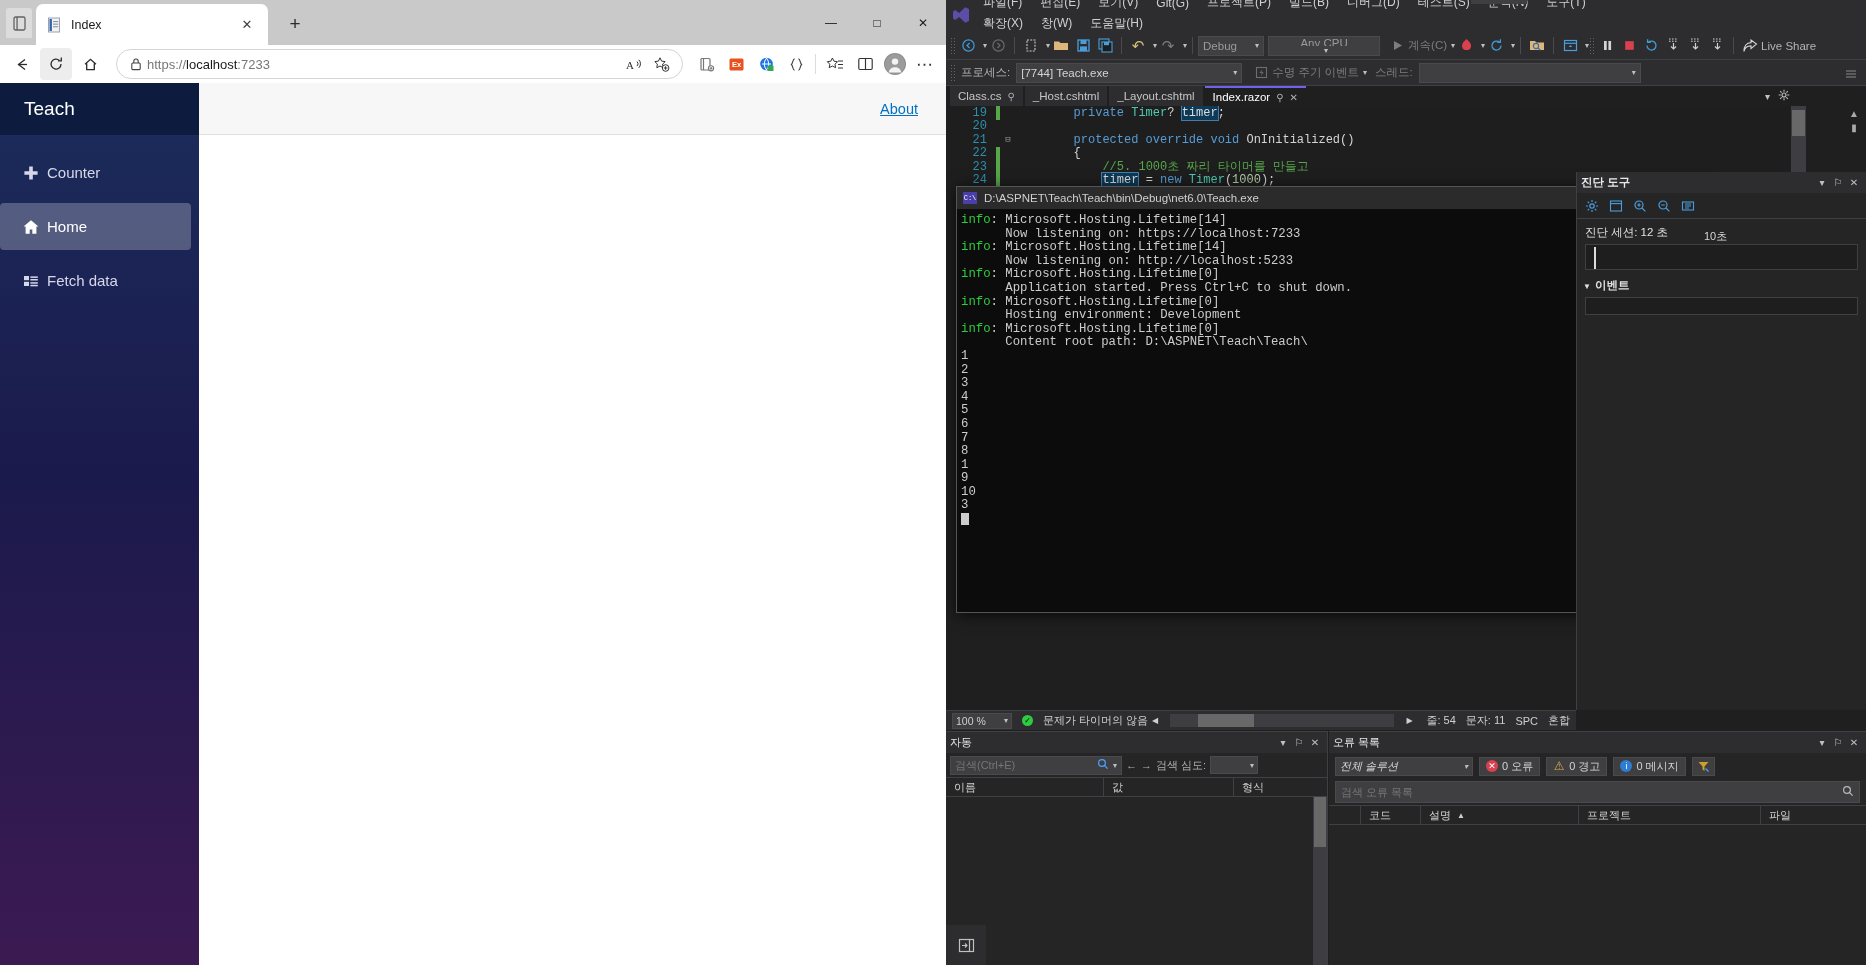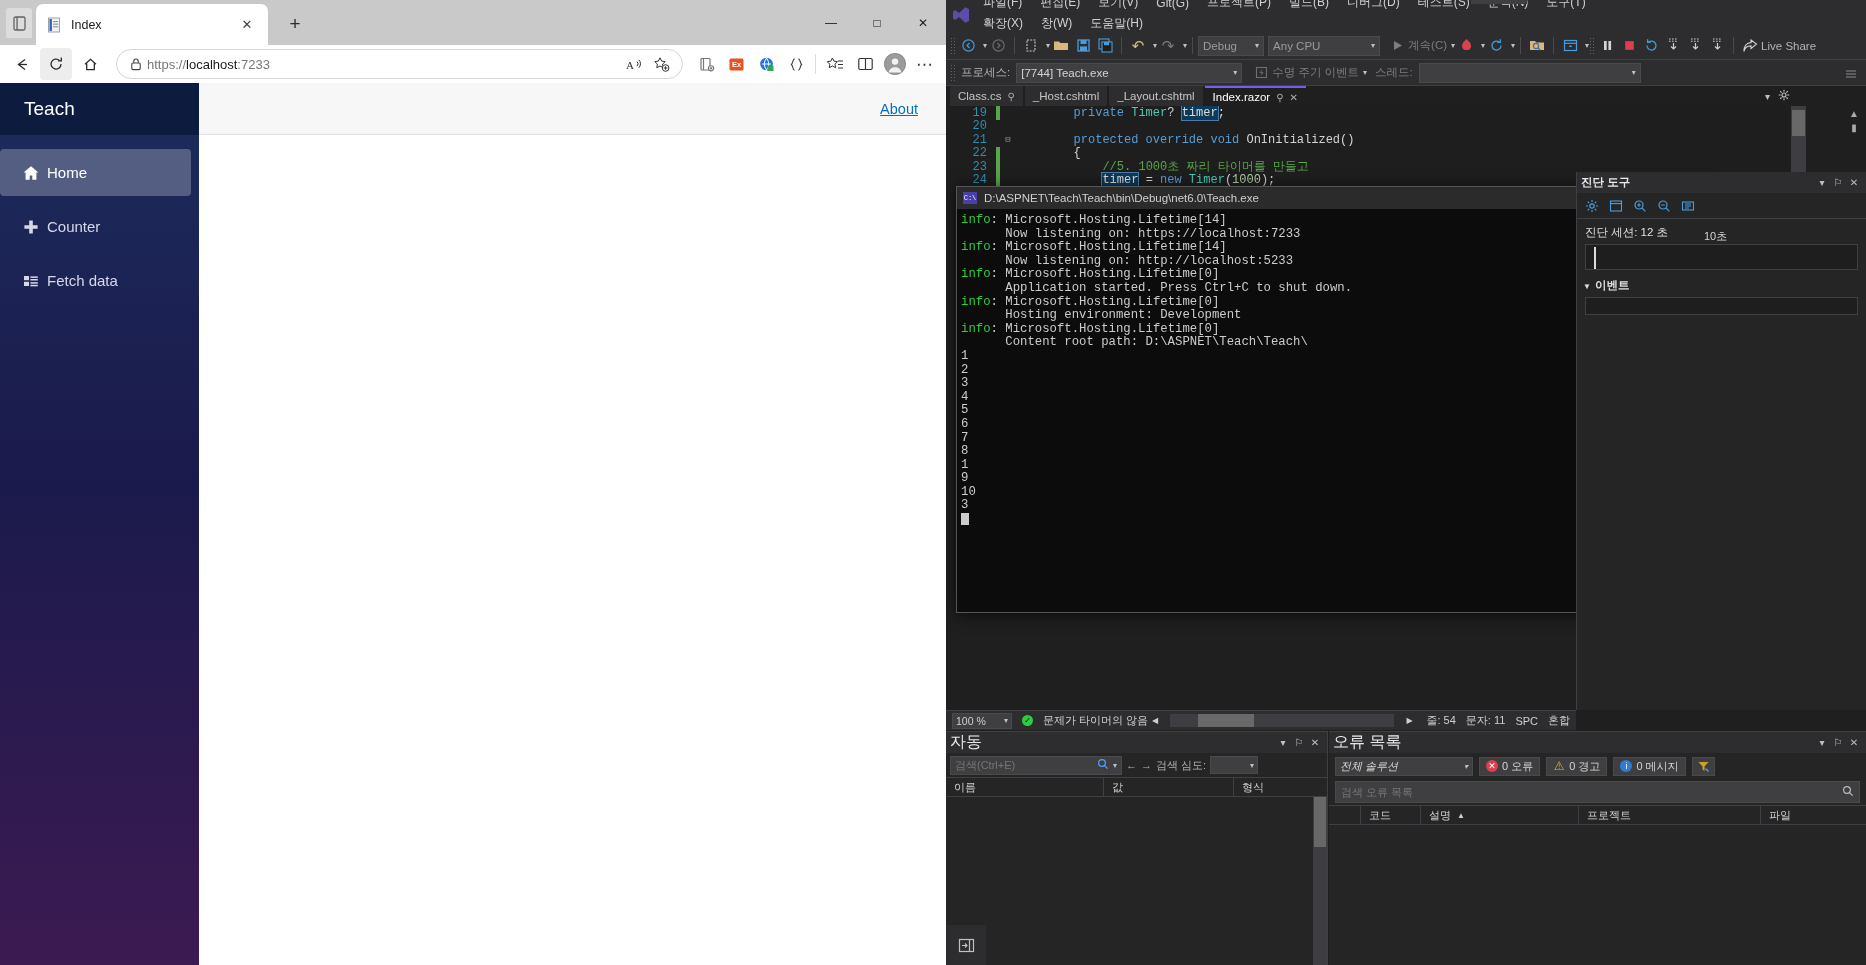--- a/index.html
+++ b/index.html
@@ -164,21 +164,21 @@
   .st-ok { width:11px;height:11px;border-radius:50%;background:#2ecc40;color:#000;font-size:8px;
      display:flex;align-items:center;justify-content:center;margin-left:10px;}
   .st-sb { flex:1; height:13px; background:#3e3e42; margin:0 8px; position:relative; min-width:40px;}
   .st-sb .th { position:absolute; left:28px; top:0; width:56px; height:13px; background:#686868; }
   .st-arrow { width:14px; text-align:center; color:#cfcfcf; font-size:8px; }
 
   
   .autos { position:absolute; left:0; top:645px; width:382px; bottom:0; background:#252526;
      border-right:1px solid #3f3f46; border-top:1px solid #3f3f46; }
   .pn-head { height:21px; display:flex; align-items:center; padding:0 4px; background:#2d2d30; }
-  .pn-head .t { font-size:16px; color:#e8e8e8; flex:1; }
+  .pn-head .t { font-size:11px; color:#e8e8e8; flex:1; }
   .pn-head .b { width:16px; text-align:center; color:#c0c0c0; font-size:10px; }
   .autos-tb { height:24px; display:flex; align-items:center; gap:4px; padding:0 4px; }
   .srch { width:172px; height:19px; background:#3f3f41; border:1px solid #4a4a4d; display:flex;
      align-items:center; padding:0 4px; }
   .srch input { background:transparent; border:0; outline:0; color:#b8b8b8; font-size:11px;
      width:100%; font-family:"Liberation Sans",sans-serif; }
   .srch .mg { color:#4aa3ff; font-size:11px; }
   .ac-txt { font-size:11px; color:#b0b0b0; }
   .ac-combo { width:48px; height:18px; background:#3f3f41; border:1px solid #4a4a4d;
      display:flex; align-items:center; justify-content:flex-end; padding-right:3px; }
@@ -336,36 +336,36 @@
       <div class="dots">⋯</div>
     </div>
 
     <div class="br-page">
       <div class="bl-sidebar">
         <div class="bl-brand">
           <span>Teach</span>
         </div>
         <div class="bl-navlist">
 
+          <div class="bl-nav">
+            <span class="ni">
+              <svg width="18" height="18" viewBox="0 0 18 18">
+                  <path d="M7.2 2.4h3.6v4.8h4.8v3.6h-4.8v4.8H7.2v-4.8H2.4V7.2h4.8z" fill="currentColor"></path>
+                </svg>
+            </span>
+            <span>Counter</span>
+          </div>
+
           <div class="bl-nav active">
             <span class="ni">
               <svg width="18" height="18" viewBox="0 0 18 18">
                   <path d="M9 2.2 1.6 8.4h2v7.4h4.1v-4.2h2.6v4.2h4.1V8.4h2z" fill="currentColor"></path>
                 </svg>
             </span>
             <span>Home</span>
-          </div>
-
-          <div class="bl-nav">
-            <span class="ni">
-              <svg width="18" height="18" viewBox="0 0 18 18">
-                  <path d="M7.2 2.4h3.6v4.8h4.8v3.6h-4.8v4.8H7.2v-4.8H2.4V7.2h4.8z" fill="currentColor"></path>
-                </svg>
-            </span>
-            <span>Counter</span>
           </div>
 
           <div class="bl-nav">
             <span class="ni">
               <svg width="18" height="18" viewBox="0 0 18 18">
                   <rect x="2" y="4" width="5" height="4.2" fill="currentColor"></rect>
                   <rect x="2" y="9.8" width="5" height="4.2" fill="currentColor"></rect>
                   <rect x="8.4" y="4.4" width="7.4" height="1.5" fill="currentColor"></rect>
                   <rect x="8.4" y="7" width="7.4" height="1.5" fill="currentColor"></rect>
                   <rect x="8.4" y="10.2" width="7.4" height="1.5" fill="currentColor"></rect>
@@ -471,21 +471,21 @@
       <div class="tb-sep"></div>
       <div class="tb-i" style="color:#d8c07a;font-size:15px;">↶</div>
       <div class="tb-caret">▾</div>
       <div class="tb-i" style="color:#7d7d7d;font-size:15px;">↷</div>
       <div class="tb-caret">▾</div>
       <div class="tb-sep"></div>
       <div class="tb-combo" style="width:66px;">
         <span class="cv">Debug</span>
           <span class="tb-caret">▾</span>
       </div>
-      <div class="tb-combo" style="width:112px;margin-left:4px;">
+      <div class="tb-combo" style="width:112px;margin-left:4px;flex-direction:column;">
         <span class="cv">Any CPU</span>
           <span class="tb-caret">▾</span>
       </div>
       <div class="tb-i" style="margin-left:6px;color:#7d7d7d;">
         <svg width="13" height="13" viewBox="0 0 13 13">
             <path d="M3 2 11 6.5 3 11z" fill="#7d7d7d"></path>
           </svg>
       </div>
       <span class="tb-txt dim">계속(C)</span>
       <div class="tb-caret">▾</div>

